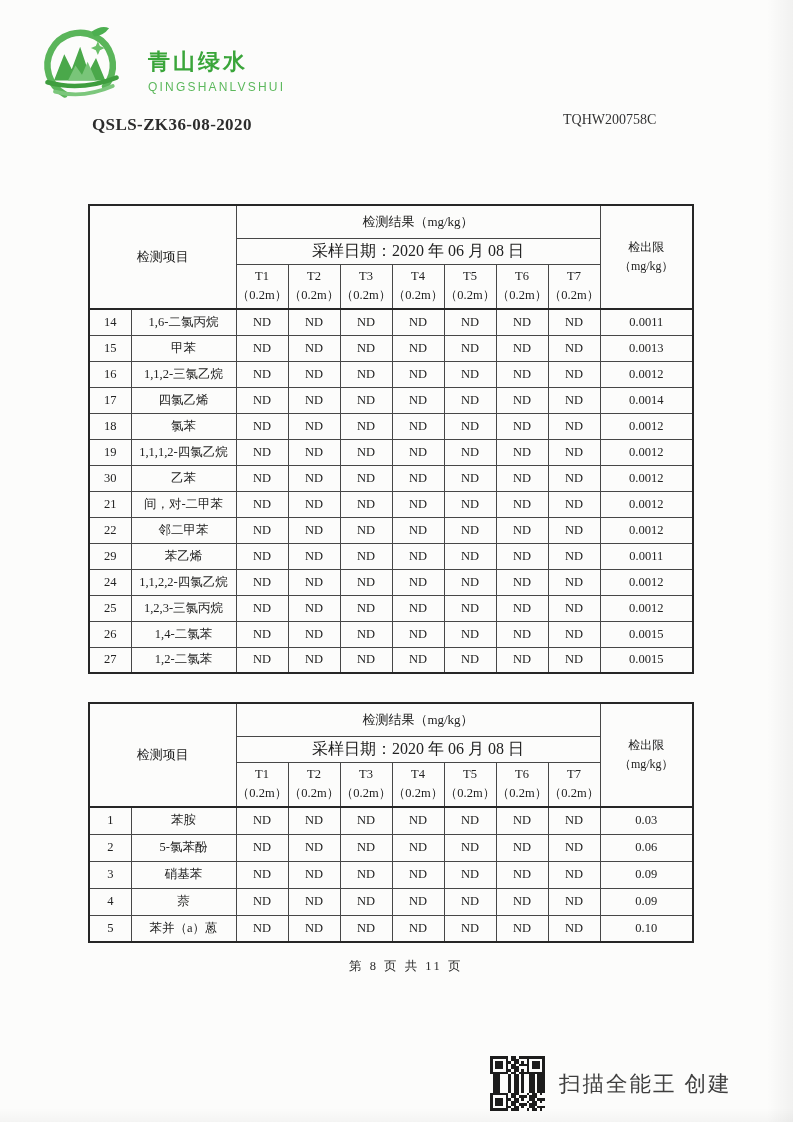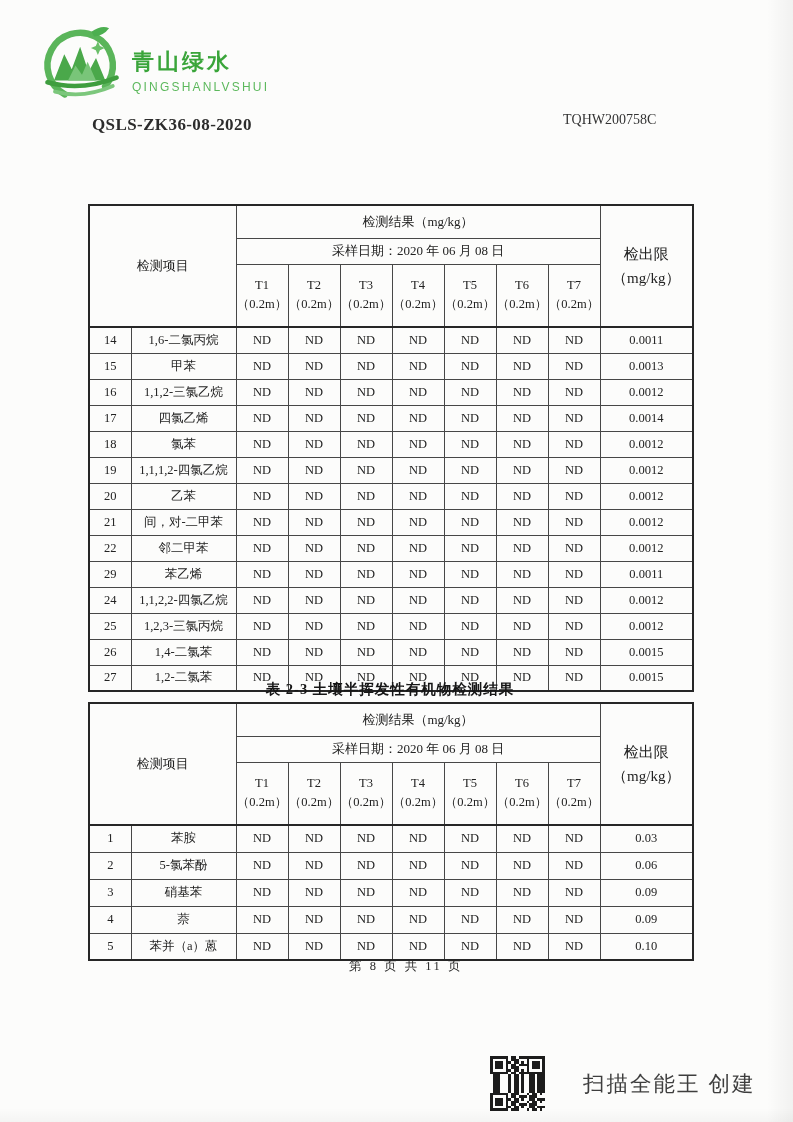--- a/index.html
+++ b/index.html
@@ -14,21 +14,21 @@
     background:linear-gradient(to right, rgba(0,0,0,0), rgba(0,0,0,0.045));
   }
   .edge-shadow-bottom {
     position:absolute; bottom:0; left:0; width:100%; height:14px;
     background:linear-gradient(to bottom, rgba(0,0,0,0), rgba(0,0,0,0.03));
   }
 
   
   .logo-block { position:absolute; left:40px; top:20px; display:flex; align-items:center; }
   .logo-graphic { width:84px; height:90px; }
-  .logo-text { margin-left:8px; margin-top:10px; }
+  .logo-text { margin-left:24px; margin-top:10px; }
   .brand-name { font-size:22px; font-weight:bold; color:#3aa53a; letter-spacing:3px;
                 font-family:"Liberation Sans","DejaVu Sans",sans-serif; }
   .brand-sub { font-size:12px; color:#5cb85c; letter-spacing:2.2px; margin-top:3px;
                font-family:"Liberation Sans","DejaVu Sans",sans-serif; }
   .code-left { position:absolute; left:92px; top:115px; font-size:17px; font-weight:bold;
                color:#2c2c2c; letter-spacing:0.4px; }
   .code-right { position:absolute; left:563px; top:112px; font-size:14px; color:#333; }
 
   .report-title { position:absolute; left:0; top:142px; width:780px; text-align:center;
                   font-size:25px; font-weight:bold; color:#141414; letter-spacing:9px; text-indent:9px; }
@@ -36,34 +36,34 @@
   
   .data-table { position:absolute; left:88px; border-collapse:collapse; table-layout:fixed;
                 width:604px; background:transparent; }
   .data-table td { border:1px solid #474747; text-align:center; vertical-align:middle;
                    font-size:12.5px; color:#222; overflow:hidden; }
   .data-table { border:2px solid #262626; }
   .data-table thead { border-bottom:2px solid #262626; }
   .t1 { top:204px; }
   .t2 { top:702px; }
   .hdr-r1 td { height:33px; font-size:13px; }
-  .hdr-r2 td { height:26px; font-size:13px; }
-  .hdr-r3 td { height:63px; line-height:1.55; font-size:12.5px; }
+  .hdr-r2 td { height:26px; font-size:16px; }
+  .hdr-r3 td { height:45px; line-height:1.55; font-size:12.5px; }
   .t1 tbody td { height:26px; }
   .t2 tbody td { height:27px; }
-  .limit-cell div { line-height:1.6; font-size:15px; }
+  .limit-cell div { line-height:1.6; font-size:12px; }
 
   .caption2 { position:absolute; left:88px; top:680px; width:604px; text-align:center;
               font-size:14.5px; font-weight:bold; color:#161616; letter-spacing:1px; }
 
   .page-footer { position:absolute; left:16px; top:958px; width:780px; text-align:center;
                  font-size:12.5px; color:#2b2b2b; letter-spacing:2.5px; }
 
   
-  .scanbar { position:absolute; left:490px; top:1056px; display:flex; align-items:center;gap:24px; }
+  .scanbar { position:absolute; left:490px; top:1056px; display:flex; align-items:center; }
   .qr { width:55px; height:55px; }
   .scan-label { margin-left:14px; font-size:21.5px; color:#3e3e3e; letter-spacing:2px;
                 font-family:"Liberation Sans","DejaVu Sans",sans-serif; }
 </style>
 </head>
 <body>
 
 <div class="page">
   <div class="edge-shadow-right"></div>
   <div class="edge-shadow-bottom"></div>
@@ -211,21 +211,21 @@
           <td>ND</td>
           <td>ND</td>
           <td>ND</td>
           <td>ND</td>
           <td>ND</td>
           <td>ND</td>
           <td>ND</td>
           <td>0.0012</td>
         </tr>
         <tr>
-          <td>20</td>
+          <td>30</td>
           <td>乙苯</td>
           <td>ND</td>
           <td>ND</td>
           <td>ND</td>
           <td>ND</td>
           <td>ND</td>
           <td>ND</td>
           <td>ND</td>
           <td>0.0012</td>
         </tr>
@@ -309,21 +309,20 @@
           <td>ND</td>
           <td>ND</td>
           <td>ND</td>
           <td>ND</td>
           <td>ND</td>
           <td>0.0015</td>
         </tr>
       </tbody>
   </table>
 
-  <div class="caption2">表 2-3 土壤半挥发性有机物检测结果</div>
 
   <table class="data-table t2" data-table="1">
     <colgroup>
       <col style="width:42px">
         <col style="width:105px">
       <col style="width:52px">
         <col style="width:52px">
         <col style="width:52px">
         <col style="width:52px">
       <col style="width:52px">

